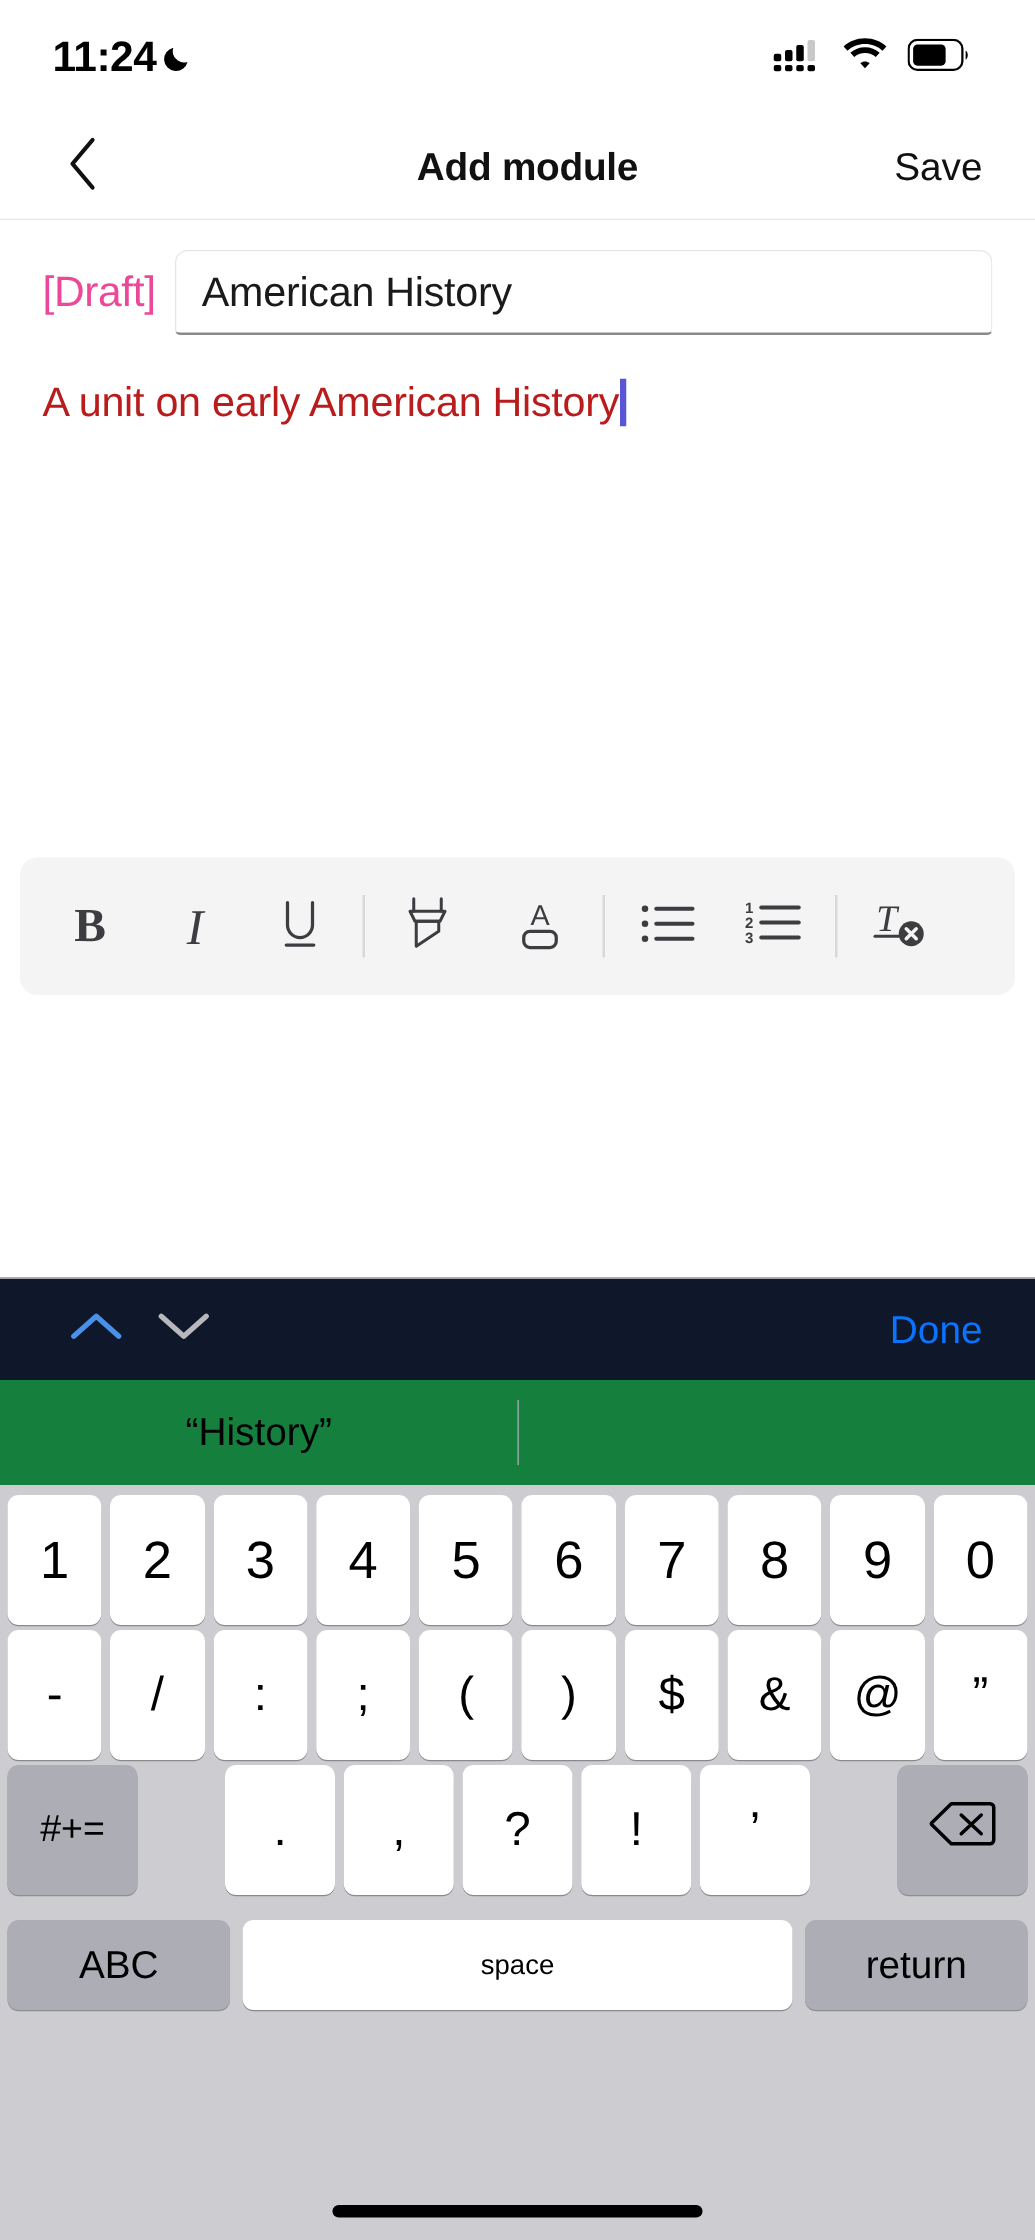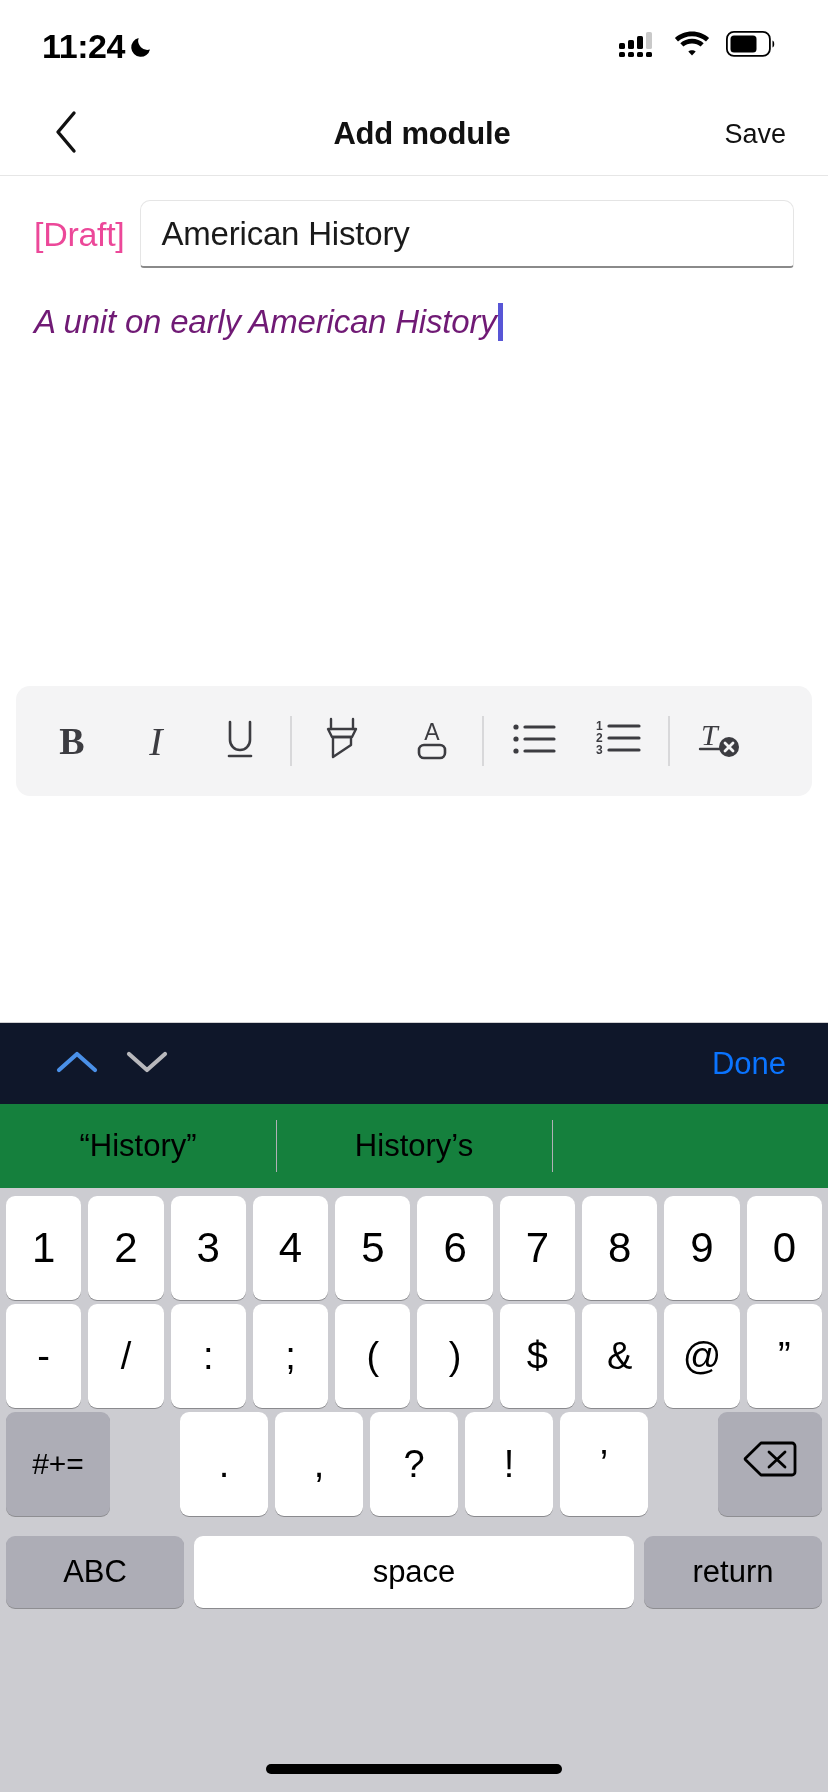--- a/index.html
+++ b/index.html
@@ -40,21 +40,21 @@
     position:absolute; left:38px; top:50%; transform:translateY(-50%);
     width:56px; height:56px; display:flex; align-items:center; justify-content:center;
     cursor:pointer;
   }
   .nav-title {
     position:absolute; left:0; right:0; text-align:center;
     font-size:31px; font-weight:700; color:#111; letter-spacing:-0.2px;padding-left:16px;
   }
   .nav-save {
     position:absolute; right:42px; top:50%; transform:translateY(-50%);
-    font-size:27px; color:#111; cursor:pointer; font-weight:400;
+    font-size:31px; color:#111; cursor:pointer; font-weight:400;
   }
 
   
   .title-row {
     position:absolute; top:200px; left:0; width:828px;
     display:flex; align-items:center; padding:0 34px;
   }
   .draft-tag {
     font-size:34px; color:#ec4899; font-weight:400;
     letter-spacing:-0.3px; flex:0 0 auto; padding-right:16px;
@@ -68,24 +68,23 @@
     display:flex; align-items:center;
     padding:0 20px;
   }
   .title-field-text { font-size:33px; color:#1a1a1a; letter-spacing:-0.2px; }
 
   .desc-area {
     position:absolute; top:292px; left:0; width:828px; height:370px;
     padding:0 34px;
   }
   .desc-text {
-    font-size:33px; color:#701a75; letter-spacing:-0.2px;
+    font-size:33px; color:#b91c1c; letter-spacing:-0.2px;
     line-height:44px; position:relative; display:inline-block;
     padding-top:8px;
-    font-style:italic;
   }
   .caret {
     display:inline-block; width:5px; height:38px;
     background:#5856d6; vertical-align:-8px; margin-left:1px;
   }
 
   
   .format-toolbar {
     position:absolute; top:686px; left:16px; width:796px; height:110px;
     background:#f4f4f5; border-radius:14px;
@@ -152,21 +151,21 @@
     box-shadow:0 1px 0 rgba(0,0,0,0.32);
     font-weight:400;
   }
   .key.dark { background:#adadb6; box-shadow:0 1px 0 rgba(0,0,0,0.3); }
   .key.small { font-size:30px; }
   .key.sym { font-size:38px; }
   .key-spacer { flex:0 0 56px; }
   .key-w-sym { flex:0 0 104px; }
   .key-w-bksp { flex:0 0 104px; }
   .key-abc { flex:0 0 178px; font-size:31px; }
-  .key-space { flex:1 1 auto; font-size:31px; }
+  .key-space { flex:1 1 auto; font-size:22px; }
   .key-return { flex:0 0 178px; font-size:31px; }
 
   .home-indicator {
     position:absolute; bottom:18px; left:50%; transform:translateX(-50%);
     width:296px; height:10px; background:#000; border-radius:6px;
   }
 </style>
 </head>
 <body>
 
@@ -331,21 +330,20 @@
         <svg width="44" height="28" viewBox="0 0 44 28">
           <path d="M4 6 L22 22 L40 6" fill="none" stroke="#b8b8bc" stroke-width="4.2" stroke-linecap="round" stroke-linejoin="round"></path>
         </svg>
       </span>
     </div>
     <div class="kb-done">Done</div>
   </div>
 
   <div class="kb-suggest">
     <div class="sugg-cell">“History”</div>
-    <div class="sugg-cell">History’s</div>
     <div class="sugg-cell"></div>
   </div>
 
   <div class="keyboard">
 
     <div class="kb-row kb-row-1">
       <div class="key">1</div>
       <div class="key">2</div>
       <div class="key">3</div>
       <div class="key">4</div>

